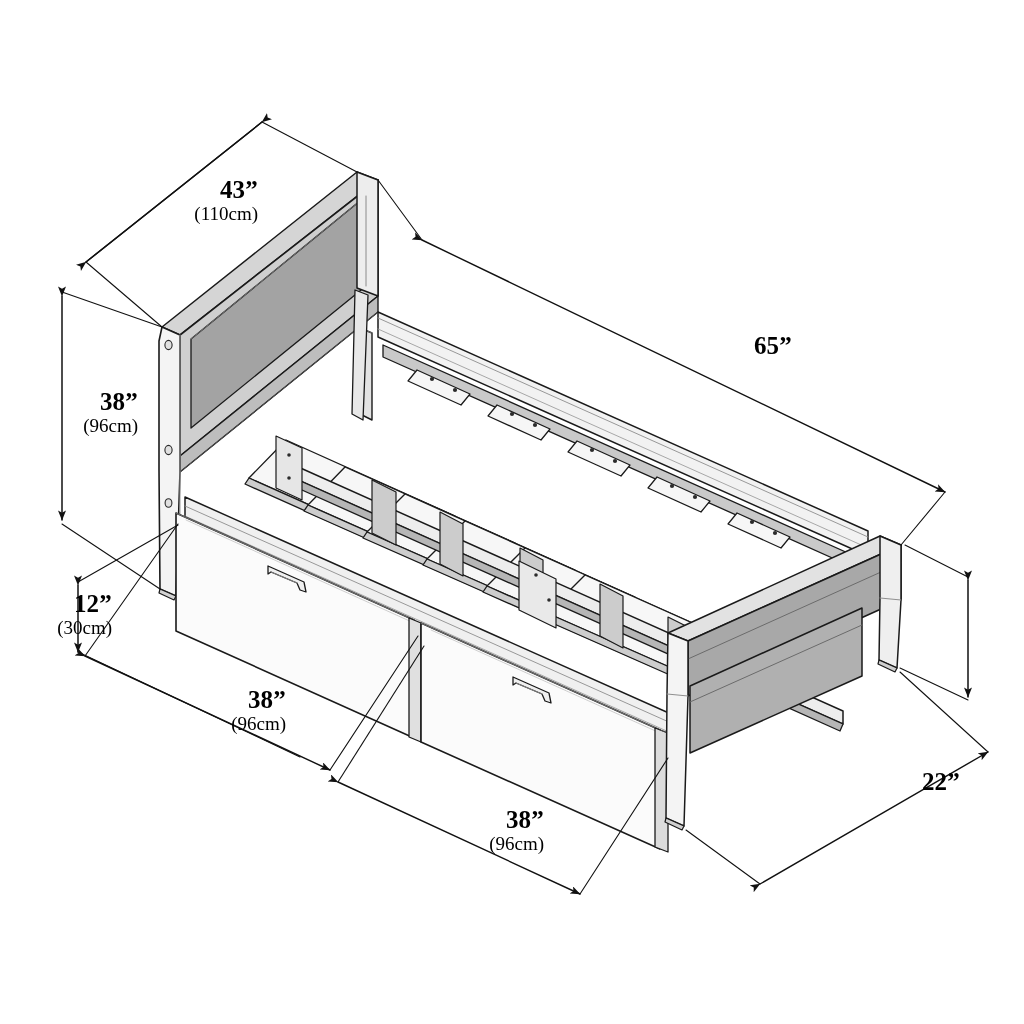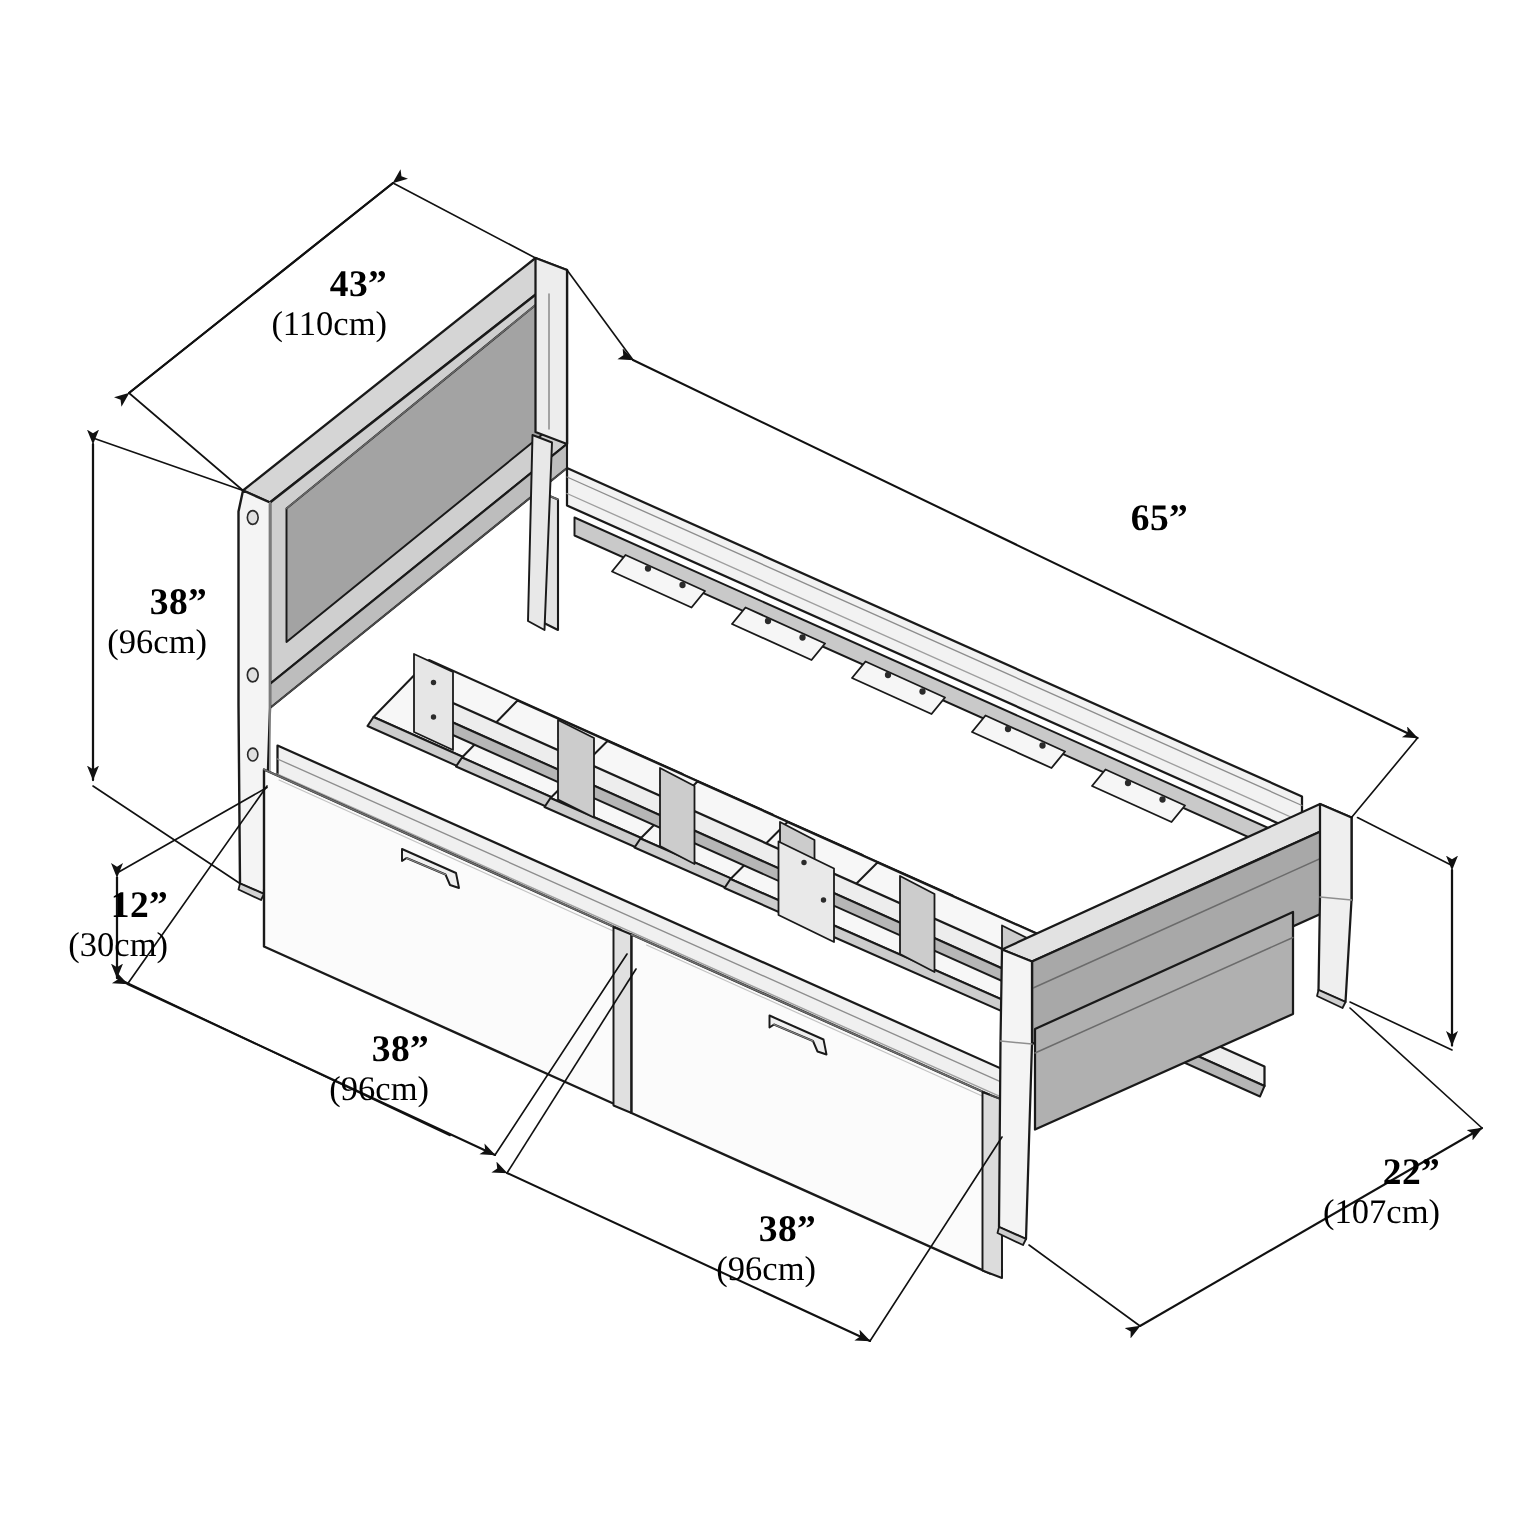--- a/index.html
+++ b/index.html
@@ -4,21 +4,21 @@
 <style>
   html,body{margin:0;padding:0;background:#ffffff;}
   body{width:1024px;height:1024px;overflow:hidden;
        font-family:"Liberation Sans", sans-serif;}
   #stage{position:relative;width:1024px;height:1024px;background:#fff;}
   svg#dwg{position:absolute;left:0;top:0;width:1024px;height:1024px;display:block;}
   .dimlbl{position:absolute;text-align:right;line-height:1.12;
           font-family:Liberation Serif, serif;color:#000;
           white-space:nowrap;pointer-events:none;}
   .dimlbl .imp{font-weight:bold;font-size:25px;letter-spacing:.2px;display:block;}
-  .dimlbl .met{font-weight:normal;font-size:23px;display:block;margin-top:-1px;}
+  .dimlbl .met{font-weight:normal;font-size:19px;display:block;margin-top:-1px;}
 </style>
 </head>
 <body>
 
 <div id="stage">
 
 <svg id="dwg" viewBox="0 0 1024 1024">
   <defs>
     <marker id="ah" markerWidth="11" markerHeight="11" refX="9.6" refY="4.0" orient="auto" markerUnits="userSpaceOnUse">
       <path d="M0,0 L10,4 L0,8 L2.4,4 Z" fill="#111"></path>
@@ -280,16 +280,15 @@
 </div>
 
 <div class="dimlbl" style="left:374px; top:806px; width:170px;">
   <span class="imp">38”</span>
   <span class="met">(96cm)</span>
 </div>
 
 
 <div class="dimlbl" style="left:790px; top:768px; width:170px;">
   <span class="imp">22”</span>
-  <span class="met">(107cm)</span>
 </div>
 
 </div>
 
 </body></html>

